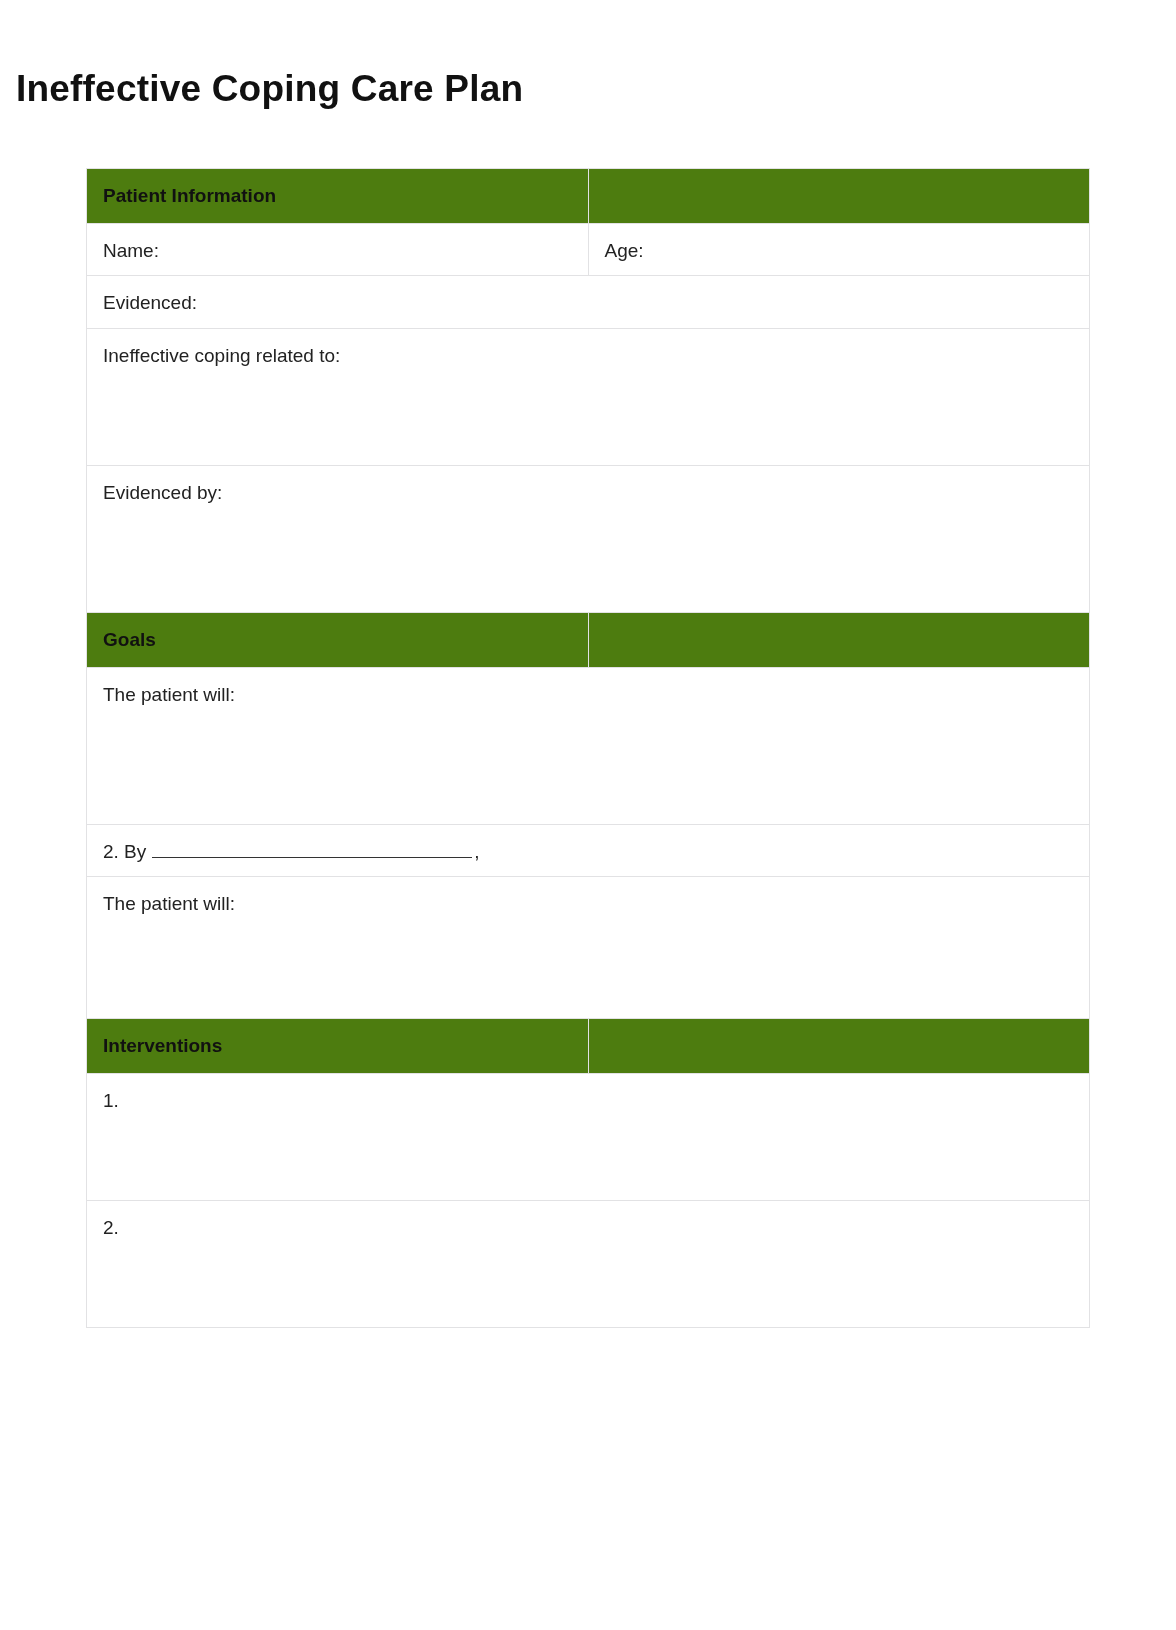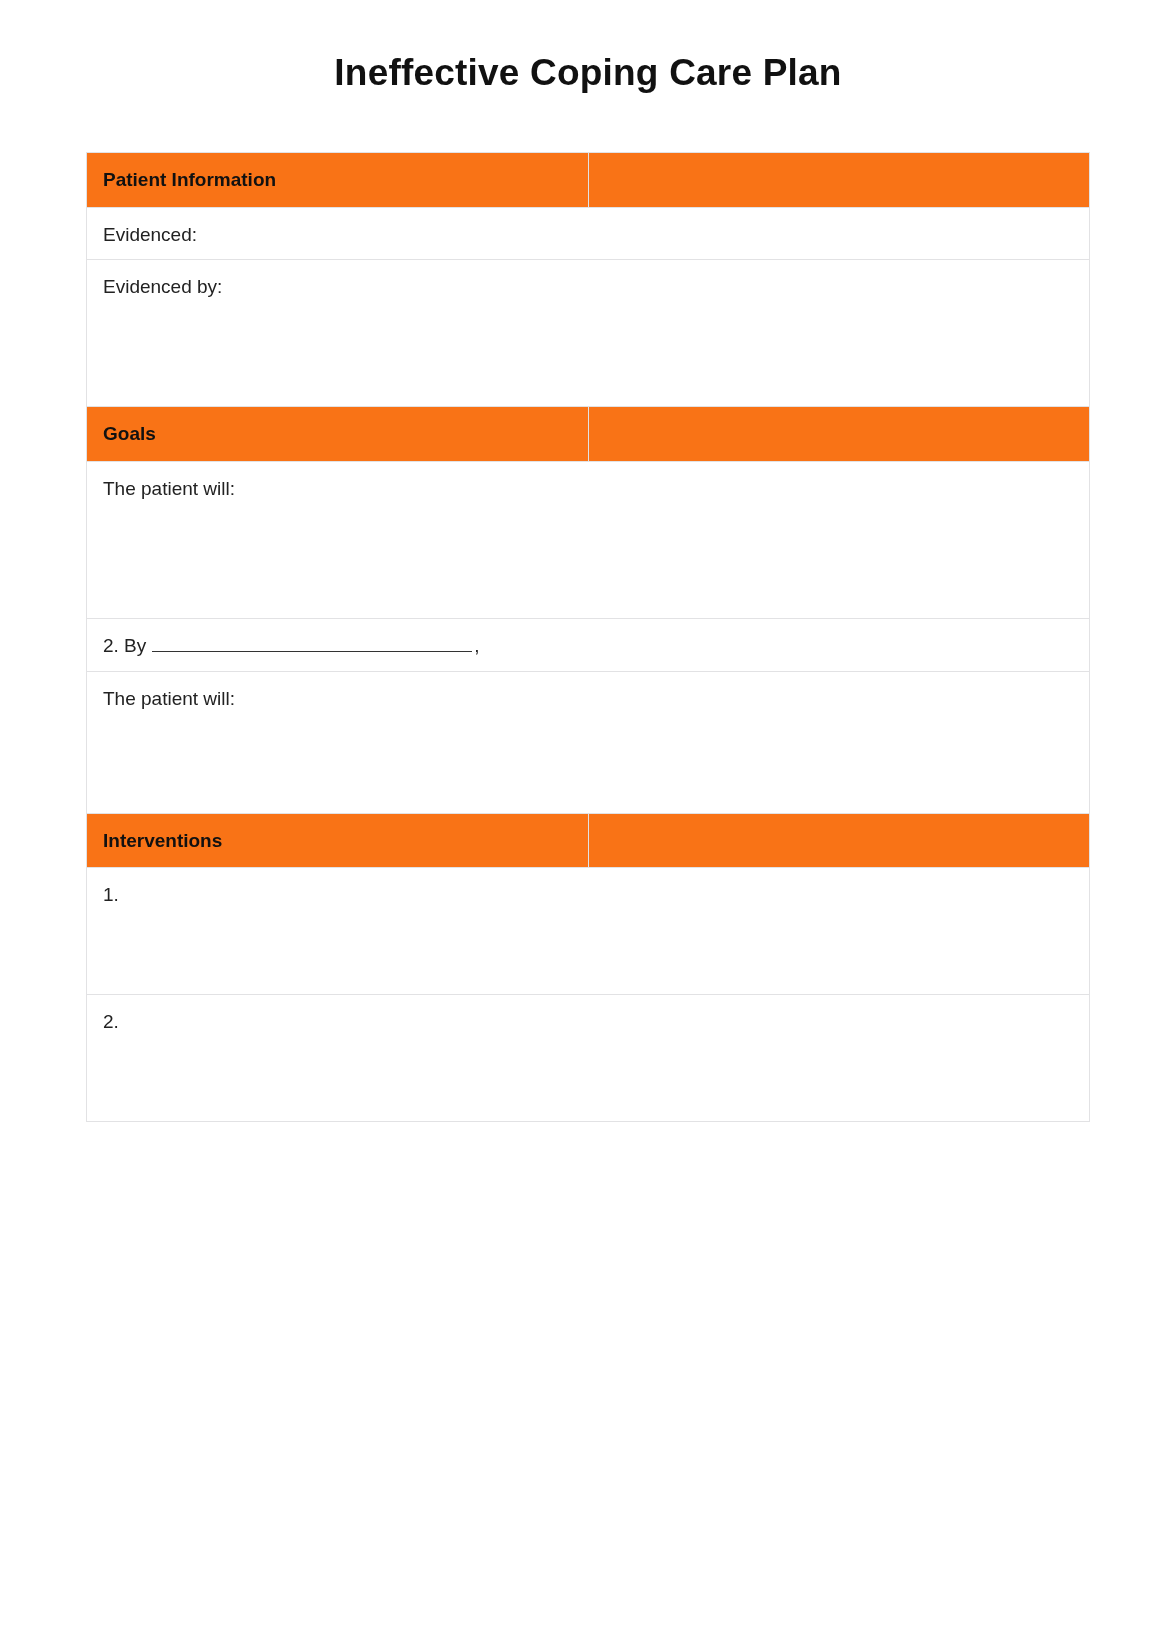--- a/index.html
+++ b/index.html
@@ -15,46 +15,45 @@
     overflow: hidden;
   }
   .page {
     width: 1176px;
     height: 1630px;
     box-sizing: border-box;
     padding: 0;
     position: relative;
   }
   .doc-title {
-    text-align: center;
     font-size: 37px;
     font-weight: bold;
     color: #111111;
     letter-spacing: 0.2px;
-    margin: 0;
+    margin: 16px;
     padding-top: 52px;
     padding-bottom: 0;
   }
   .form-table {
     width: 1004px;
     margin: 0 auto;
     margin-top: 58px;
     border-collapse: collapse;
     table-layout: fixed;
   }
   .form-table td {
     border: 1px solid #e2e2e4;
     vertical-align: top;
     padding: 14px 16px 12px 16px;
     font-size: 19px;
     line-height: 1.35;
     color: #222222;
   }
   .section-header td {
-    background: #f97316;
+    background: #4d7c0f;
     font-weight: bold;
     color: #111111;
     padding-top: 14px;
     padding-bottom: 14px;
   }
   .col-left { width: 50%; }
   .col-right { width: 50%; }
   .row-short td { height: 22px; }
   .row-tall-1 td { height: 110px; }
   .row-tall-2 td { height: 120px; }
@@ -88,29 +87,42 @@
       <col class="col-left">
       <col class="col-right">
     </colgroup>
     <tbody>
 
       <tr class="section-header">
         <td>Patient Information</td>
         <td></td>
       </tr>
 
+      <tr class="row-short">
+        <td>
+          <span class="cell-text">Name:</span>
+        </td>
+        <td>
+          <span class="cell-text">Age:</span>
+        </td>
+      </tr>
 
 
       <tr class="row-short">
         <td colspan="2">
           <span class="cell-text">Evidenced:</span>
         </td>
       </tr>
 
 
+      <tr class="row-tall-1">
+        <td colspan="2">
+          <span class="cell-text">Ineffective coping related to:</span>
+        </td>
+      </tr>
 
       <tr class="row-tall-2">
         <td colspan="2">
           <span class="cell-text">Evidenced by:</span>
         </td>
       </tr>
 
       <tr class="section-header">
         <td>Goals</td>
         <td></td>

